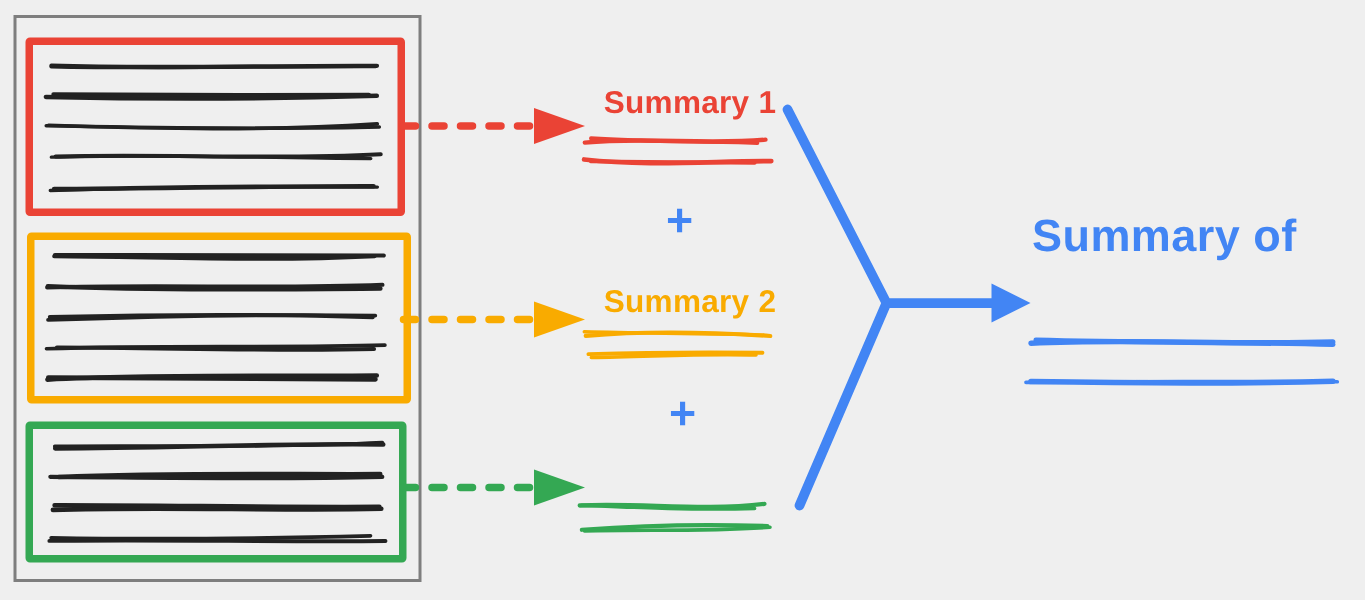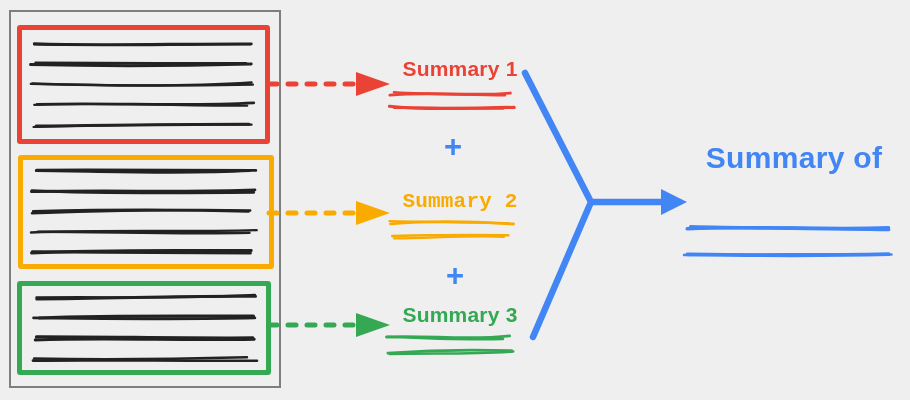--- a/index.html
+++ b/index.html
@@ -29,21 +29,21 @@
   }
   .plus{
     font-size:31px;
     font-weight:700;
     text-align:center;
     line-height:30px;
   }
   .result-title{
     font-size:30px;
     font-weight:700;
-    text-align:center;
+    text-align:left;
     line-height:38px;
     letter-spacing:0.3px;
   }
   svg{display:block;}
 </style>
 </head>
 <body>
 
 <div class="canvas" style="background: rgb(239, 239, 239);">
 
@@ -111,31 +111,30 @@
   <div class="abs sum-label" style="left: 385px; top: 57px; width: 150px; color: rgb(234, 67, 53);">Summary 1</div>
   <svg class="abs" style="left:384px;top:87px;" width="132" height="28">
       <path d="M 10.0 5.2 C 47.0 7.8, 84.0 7.0, 120.9 8.3" fill="none" stroke="#ea4335" stroke-width="2.63" stroke-linecap="round"></path>
       <path d="M 5.9 8.1 C 46.0 4.1, 86.1 9.8, 126.3 6.1" fill="none" stroke="#ea4335" stroke-width="2.95" stroke-linecap="round"></path>
       <path d="M 10.0 20.6 C 46.4 21.1, 82.7 21.1, 119.1 21.5" fill="none" stroke="#ea4335" stroke-width="2.60" stroke-linecap="round"></path>
       <path d="M 5.4 19.3 C 47.0 24.0, 88.6 20.5, 130.2 20.4" fill="none" stroke="#ea4335" stroke-width="3.11" stroke-linecap="round"></path>
     </svg>
 
   <div class="abs plus" style="left: 435px; top: 132px; width: 36px; color: rgb(66, 133, 244);">+</div>
 
-  <div class="abs sum-label" style="left: 385px; top: 190px; width: 150px; color: rgb(249, 171, 0); font-family: Liberation Mono, monospace;">Summary 2</div>
+  <div class="abs sum-label" style="left: 385px; top: 190px; width: 150px; color: rgb(249, 171, 0);">Summary 2</div>
   <svg class="abs" style="left:384px;top:216px;" width="132" height="28">
       <path d="M 6.5 7.9 C 47.5 4.4, 88.5 5.3, 129.5 8.0" fill="none" stroke="#f9ab00" stroke-width="2.80" stroke-linecap="round"></path>
       <path d="M 5.5 5.2 C 45.4 6.3, 85.2 6.0, 125.1 7.4" fill="none" stroke="#f9ab00" stroke-width="2.29" stroke-linecap="round"></path>
       <path d="M 8.3 20.1 C 47.0 19.0, 85.6 18.8, 124.3 19.2" fill="none" stroke="#f9ab00" stroke-width="2.61" stroke-linecap="round"></path>
       <path d="M 10.2 22.4 C 46.8 22.1, 83.4 19.4, 120.0 20.7" fill="none" stroke="#f9ab00" stroke-width="2.36" stroke-linecap="round"></path>
     </svg>
 
   <div class="abs plus" style="left: 437px; top: 261px; width: 36px; color: rgb(66, 133, 244);">+</div>
 
-  <div class="abs sum-label" style="left: 385px; top: 303px; width: 150px; color: rgb(52, 168, 83);">Summary 3</div>
   <svg class="abs" style="left:384px;top:331px;" width="132" height="28">
       <path d="M 3.8 5.8 C 42.2 7.5, 80.6 9.2, 119.1 8.0" fill="none" stroke="#34a853" stroke-width="2.29" stroke-linecap="round"></path>
       <path d="M 2.5 6.0 C 43.6 4.1, 84.6 9.8, 125.6 4.9" fill="none" stroke="#34a853" stroke-width="2.91" stroke-linecap="round"></path>
       <path d="M 5.7 23.0 C 46.9 21.9, 88.1 23.5, 129.3 20.5" fill="none" stroke="#34a853" stroke-width="2.43" stroke-linecap="round"></path>
       <path d="M 3.9 22.2 C 45.1 19.1, 86.4 18.3, 127.6 19.7" fill="none" stroke="#34a853" stroke-width="2.77" stroke-linecap="round"></path>
     </svg>
 
   <svg class="abs" style="left:515px;top:60px;" width="195" height="290">
     <path d="M 10 13 L 76 142 M 18 277 L 76 142 M 76 142 L 148 142" fill="none" stroke-width="6.5" stroke-linecap="round" stroke-linejoin="round" stroke="#4285f4"></path>
     <polygon points="146,129 172,142 146,155" fill="#4285f4"></polygon>

